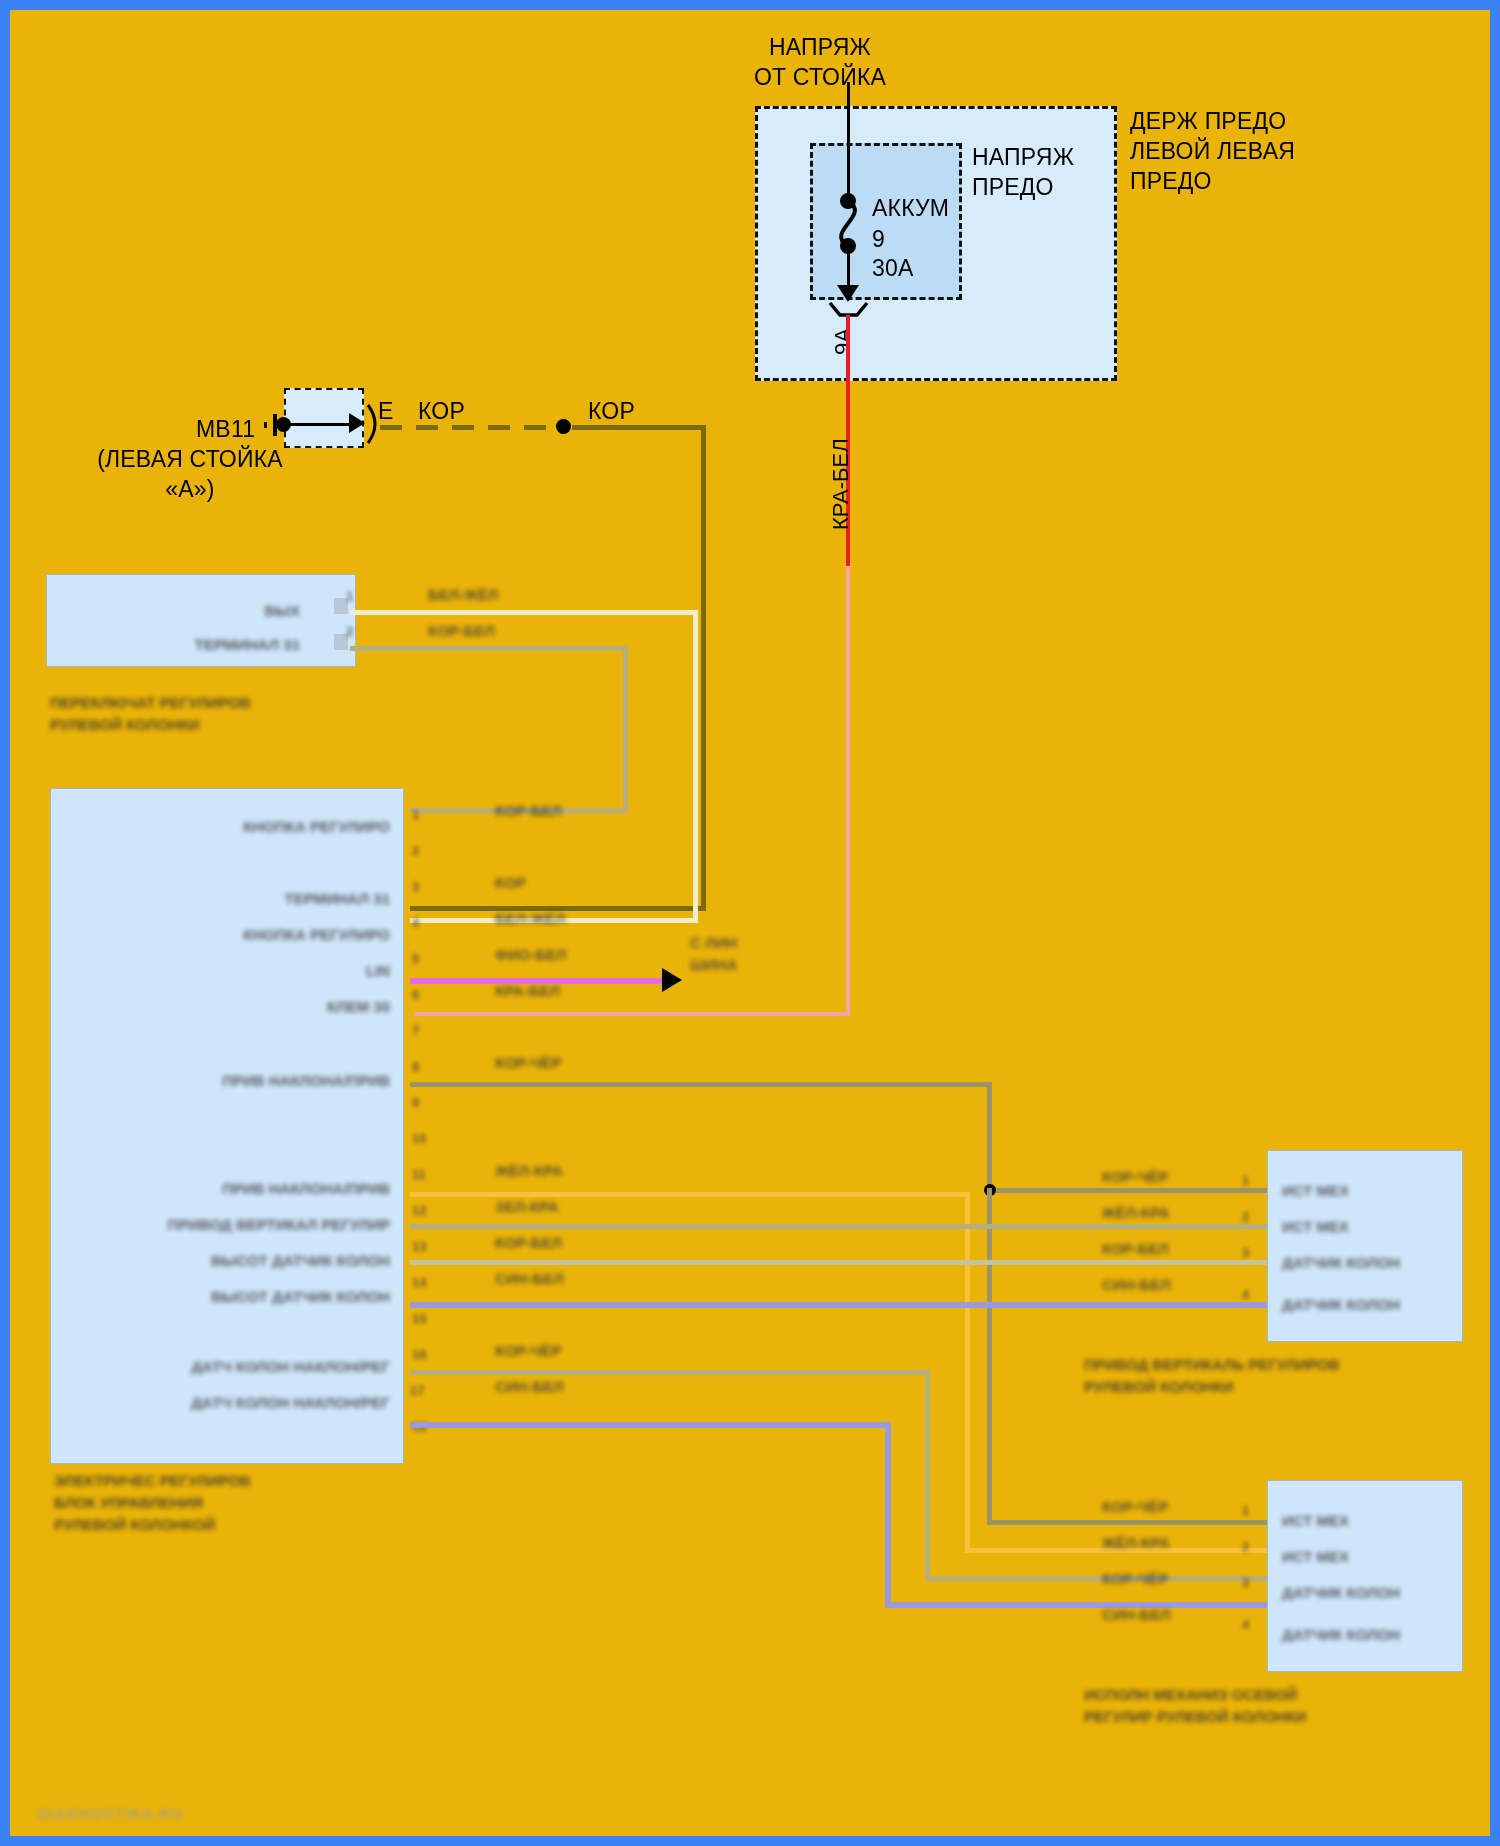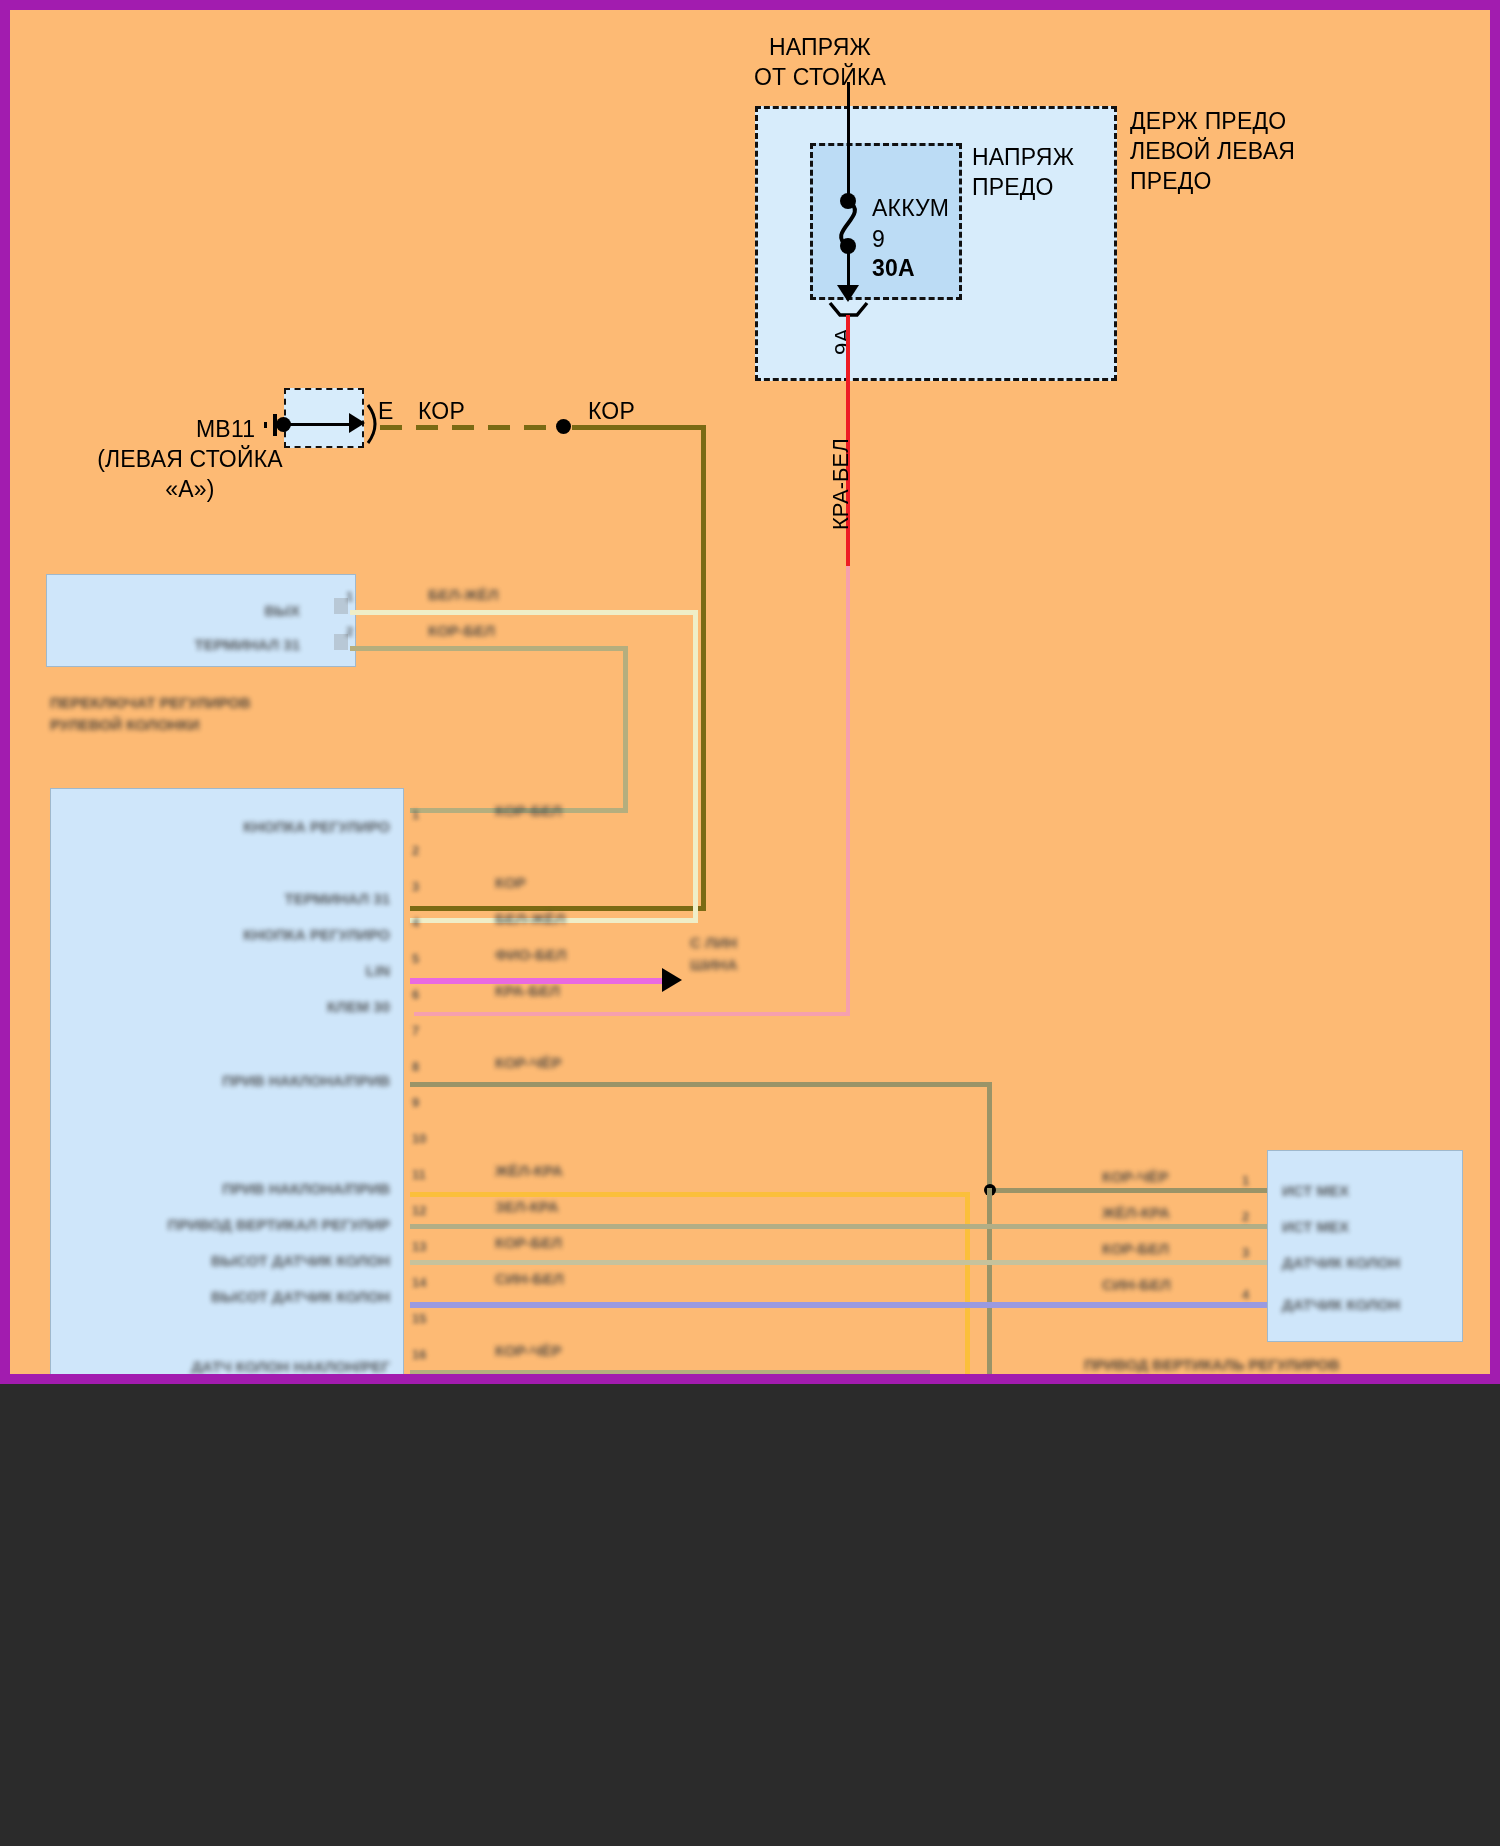--- a/index.html
+++ b/index.html
@@ -1,24 +1,24 @@
 <!DOCTYPE html>
 <html><head>
 <meta charset="utf-8">
 <title>Wiring Diagram</title>
 <style>
   html,body{margin:0;padding:0;background:#2b2b2b;}
   body{font-family:"Liberation Sans","DejaVu Sans",sans-serif;}
 
   #page{
     position:relative;
-    width:1500px;height:1384px;
-    background:#fdba74;
+    width:1500px;height:1846px;
+    background:#eab308;
     overflow:hidden;
-    border:10px solid #a21caf;
+    border:10px solid #3b82f6;
     box-sizing:border-box;
   }
   #canvas{position:absolute;left:0;top:0;width:1500px;height:1846px;}
 
   
   .abs{position:absolute;}
   .txt{
     position:absolute;
     color:#000;
     font-size:22px;
@@ -136,21 +136,21 @@
     <div class="fusecap" style="left:830px;top:228px;"></div>
     <div class="fusewire" style="left:837px;top:240px;height:42px;"></div>
     <div class="arrowdown" style="left:827px;top:275px;"></div>
 
     <svg class="ov" width="1500" height="1846">
       <path d="M820,293 L830,305 L847,305 L857,293" stroke="#000" stroke-width="3.5" fill="none"></path>
     </svg>
 
     <div class="txt big" style="left:862px;top:183px;">АККУМ</div>
     <div class="txt big" style="left:862px;top:214px;">9</div>
-    <div class="txt big" style="left:862px;top:243px;font-weight:bold;">30A</div>
+    <div class="txt big" style="left:862px;top:243px;">30A</div>
 
     <div class="vtxt" style="left:820px;top:345px;">9A</div>
 
     <div class="w wv" style="left:836px;top:305px;height:254px;background:#ee1c24;"></div>
 
     <div class="w wv" style="left:836px;top:556px;height:450px;background:#f6a0ae;"></div>
     <div class="w wh" style="left:404px;top:1002px;width:436px;background:#f6a0ae;"></div>
 
     <div class="vtxt" style="left:818px;top:520px;">КРА-БЕЛ</div>
 

